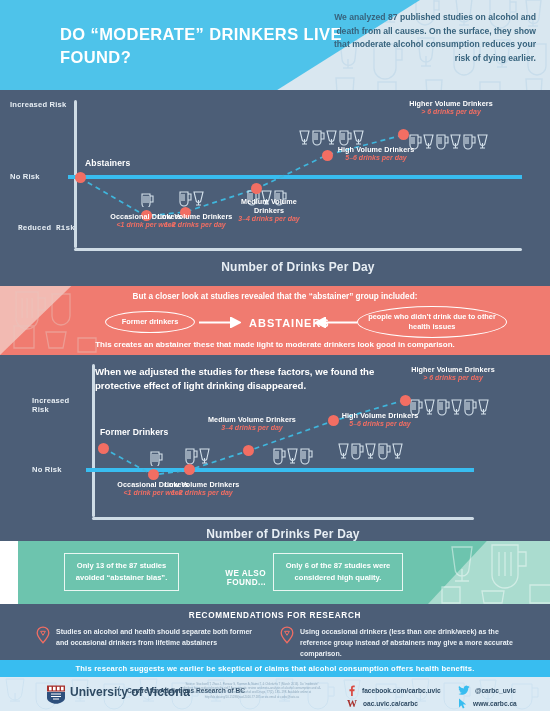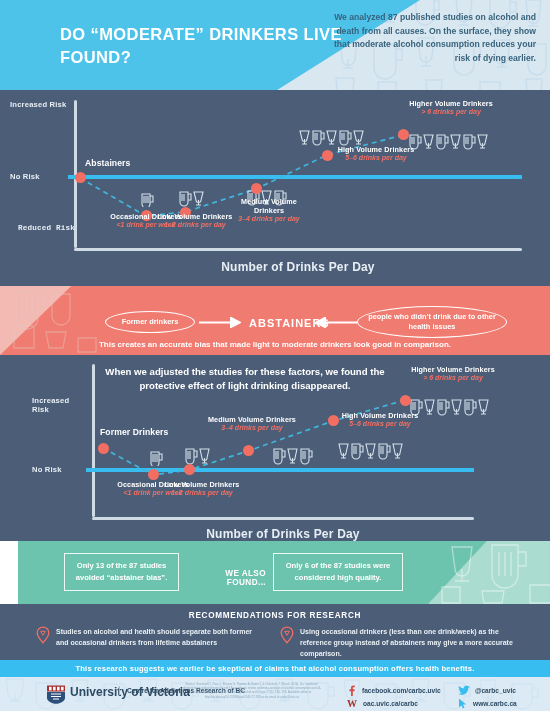--- a/index.html
+++ b/index.html
@@ -72,21 +72,21 @@
   .pt-label .s {
     display:block; color:#f26e63; font-size:7px; font-style:italic;
     font-weight:bold;
   }
   .pt-label.plain .t { font-size:8.6px; }
   .dash { position:absolute; overflow:visible; }
   .glassrow { position:absolute; display:flex; gap:1.5px; align-items:flex-end; }
 
   .banner-text {
     position:absolute; color:#ffffff; font-size:9.6px; font-weight:bold;
-    text-align:center; line-height:1.42;
+    line-height:1.42;
   }
 
   
   #redsec {
     position:absolute; left:0; top:286px; width:550px; height:69px;
     background:#f07b70; overflow:hidden;
   }
   #redsec .wash {
     position:absolute; left:0; top:0; width:115px; height:69px;
     background:#f4efe9; clip-path: polygon(0 0, 62% 0, 0 100%);
@@ -307,40 +307,41 @@
     <svg class="beer-bg" style="left:6px; top:2px; width:110px; height:66px;" viewBox="0 0 110 66">
       <g stroke="#e8c6bf" stroke-width="1.3" fill="none" opacity="0.7">
         <path d="M10 4 h22 v26 a5 5 0 0 1 -22 0 z M32 10 h7 v12 h-7 M16 10 v20 M21 10 v20 M26 10 v20"></path>
         <path d="M46 6 h18 v22 a4 4 0 0 1 -18 0 z"></path>
         <path d="M8 38 h20 v22 h-20 z"></path>
         <path d="M40 44 h20 l-3 16 h-14 z"></path>
         <path d="M72 50 h18 v14 h-18 z"></path>
       </g>
     </svg>
 
+    <div class="red-line1">But a closer look at studies revealed that the “abstainer” group included:</div>
 
     <div class="ellipse" style="left:105px; top:25px; width:90px; height:22px;">
       <span>Former drinkers</span>
     </div>
 
     <svg class="arrow" style="left:199px; top:31px; width:42px; height:11px;" viewBox="0 0 42 11">
       <path d="M0 5.5 h32 M32 1 l9 4.5 l-9 4.5 z" stroke="#fff" stroke-width="2" fill="#fff"></path>
     </svg>
 
     <div class="abst-word" style="left:249px; top:31px;">ABSTAINERS</div>
 
     <svg class="arrow" style="left:315px; top:31px; width:42px; height:11px;" viewBox="0 0 42 11">
       <path d="M42 5.5 h-32 M10 1 l-9 4.5 l9 4.5 z" stroke="#fff" stroke-width="2" fill="#fff"></path>
     </svg>
 
     <div class="ellipse" style="left:357px; top:20px; width:150px; height:32px;">
       <span>people who didn’t drink due to other health issues</span>
     </div>
 
-    <div class="red-line3">This creates an accurate bias that made light to moderate drinkers look good in comparison.</div>
+    <div class="red-line3">This creates an abstainer these that made light to moderate drinkers look good in comparison.</div>
   </div>
 
   <div class="panel-dark" id="panel2">
     <div class="chart">
 
       <div class="banner-text" style="left:95px; top:10px; width:300px;">When we adjusted the studies for these factors, we found the protective effect of light drinking disappeared.</div>
 
       <div class="axis-y" style="left:92px; top:9px; height:153px;"></div>
       <div class="axis-x" style="left:92px; top:162px; width:382px;"></div>
       <div class="norisk-line" style="left:86px; top:113px; width:388px;"></div>

